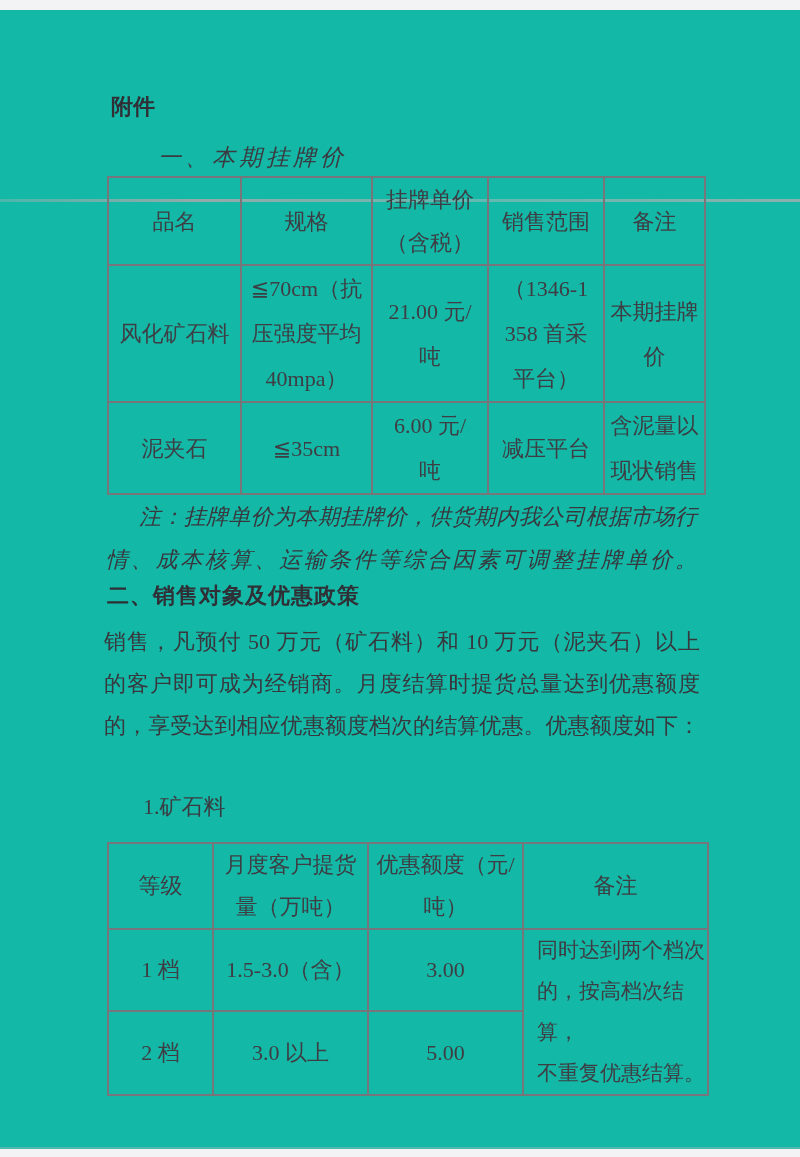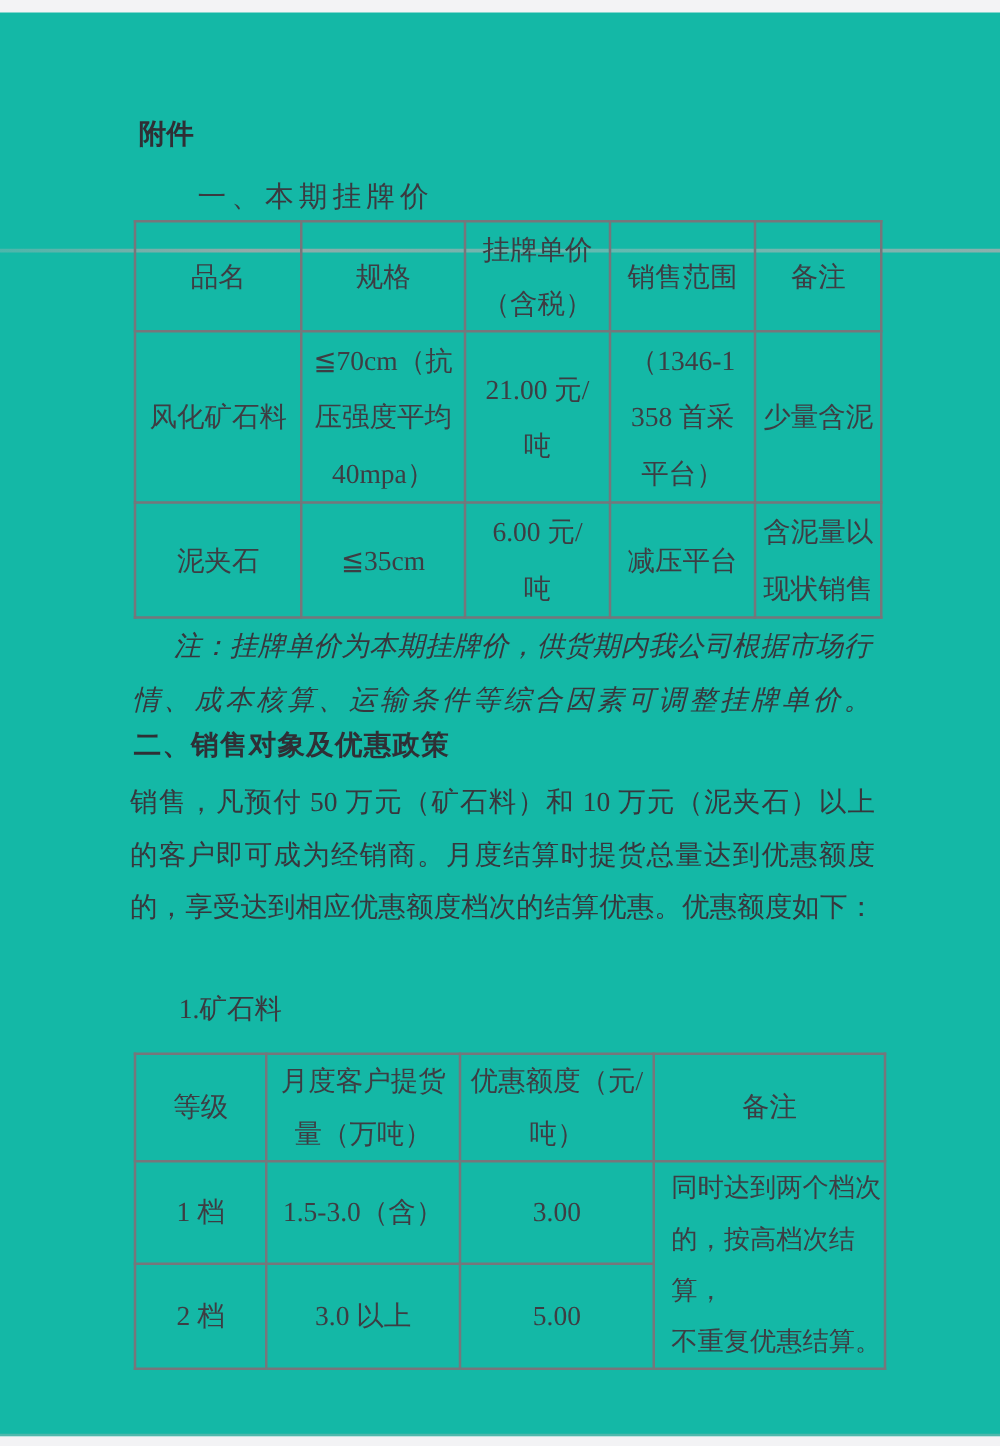--- a/index.html
+++ b/index.html
@@ -16,21 +16,21 @@
   .band-bottom{position:absolute;left:0;top:1149px;width:800px;height:8px;background:#f3f3f5;}
   .scanline-pink{
     position:absolute;left:0;top:199px;width:800px;height:3px;
     background:linear-gradient(90deg,rgba(238,180,188,.25),rgba(233,160,170,.6) 25%,rgba(240,190,197,.35) 60%,rgba(236,170,179,.55));
   }
   .scanline-pink2{
     position:absolute;left:0;top:1147px;width:800px;height:2px;
     background:rgba(238,185,192,.28);
   }
   .att{position:absolute;left:111px;top:92px;font-size:22px;font-weight:bold;color:#2f2f35;}
-  .sec1{position:absolute;left:158px;top:142px;font-size:23px;letter-spacing:4px;color:#3a3a40;}
+  .sec1{position:absolute;left:158px;top:142px;font-size:23px;letter-spacing:4px;color:#3a3a40;font-style:italic;}
   .sec2{position:absolute;left:107px;top:581px;font-size:22px;font-weight:bold;letter-spacing:1px;color:#2f2f35;}
   .sub1{position:absolute;left:143px;top:792px;font-size:22px;color:#3a3a40;}
 
   table{border-collapse:collapse;table-layout:fixed;position:absolute;}
   .t1{left:107px;top:176px;width:597px;}
   .t2{left:107px;top:842px;width:600px;}
   th,td{
     border:2px solid #76767b;
     font-weight:normal;font-size:22px;color:#3d3d43;
     text-align:center;vertical-align:middle;
@@ -86,21 +86,21 @@
     <tr class="r1">
       <td>风化矿石料</td>
       <td>≦70cm（抗
 压强度平均
 40mpa）</td>
       <td>21.00 元/
 吨</td>
       <td>（1346-1
 358 首采
 平台）</td>
-      <td>少量含泥</td>
+      <td>本期挂牌价</td>
     </tr>
     <tr class="r2">
       <td>泥夹石</td>
       <td>≦35cm</td>
       <td>6.00 元/
 吨</td>
       <td>减压平台</td>
       <td>含泥量以
 现状销售</td>
     </tr>

